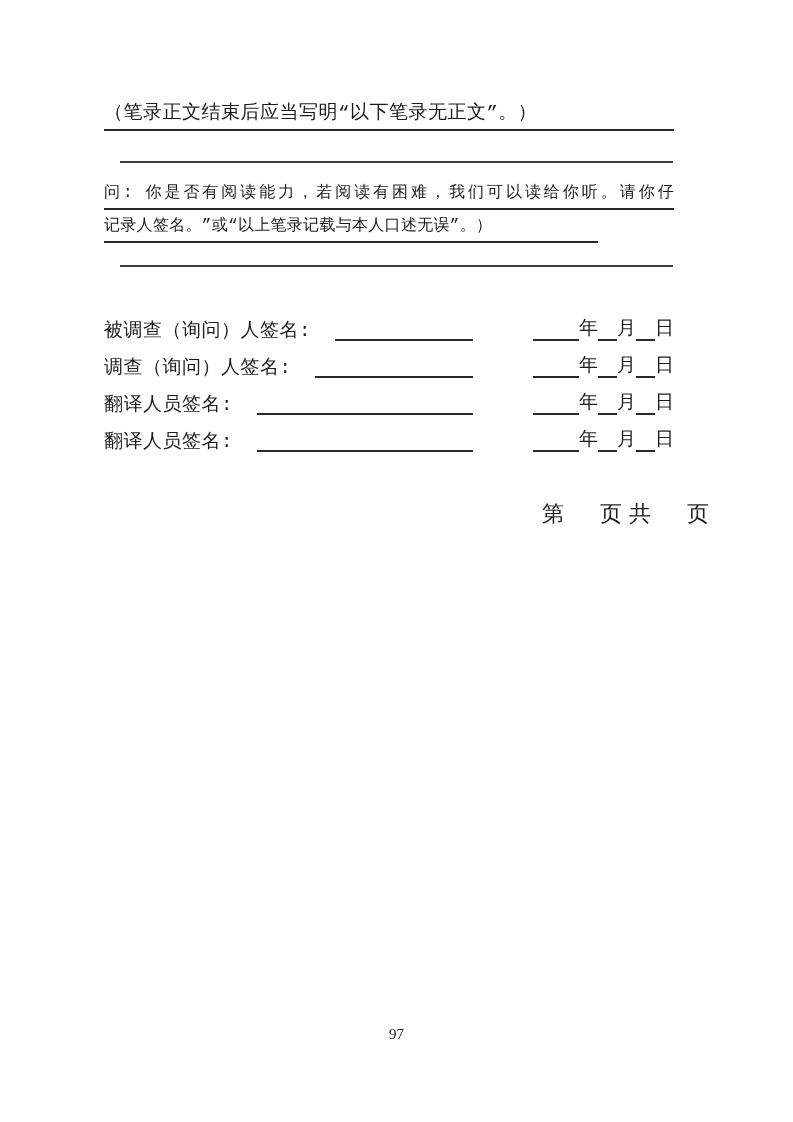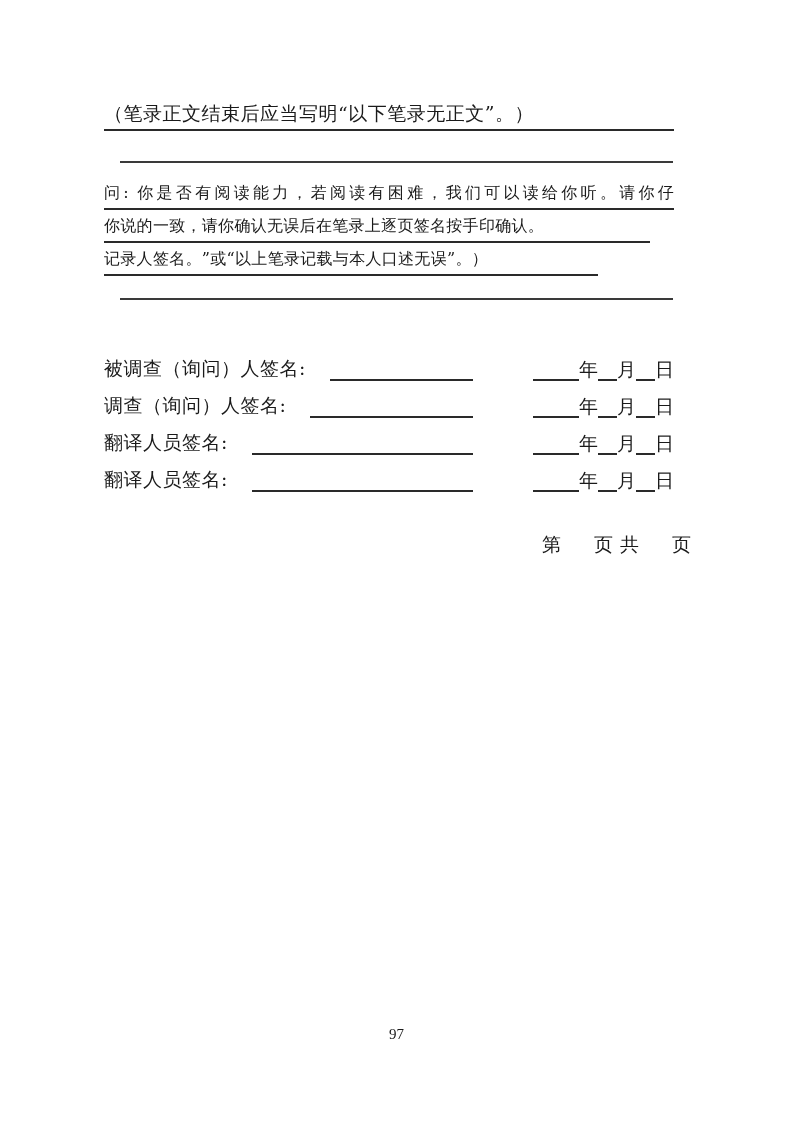--- a/index.html
+++ b/index.html
@@ -1,15 +1,15 @@
 <!DOCTYPE html>
 <html><head>
 <meta charset="utf-8">
 <style>
-  * { margin: 0; padding: 0; box-sizing: border-box; }
+  * { margin: 0; padding: 0; box-sizing: border-box; font-family: Liberation Mono, monospace; }
   html, body { background: #ffffff; }
   body {
     width: 793px;
     height: 1122px;
     position: relative;
     font-family: "DejaVu Serif", "Liberation Serif", serif;
     color: #1a1a1a;
     overflow: hidden;
   }
   .content {
@@ -44,21 +44,21 @@
     white-space: nowrap;
     overflow: hidden;
     letter-spacing: 0.3px;
   }
   .para .uline.full { width: 570px; text-align: justify; text-align-last: justify; }
   .para .uline.w-q3 { width: 546px; }
   .para .uline.w-a2 { width: 494px; }
   .signatures { margin-top: 50px; }
   .sig-row {
     display: flex;
-    align-items: center;
+    align-items: flex-start;
     width: 570px;
     height: 37px;
     font-size: 19px;
     gap: 20px;
   }
   .sig-label { white-space: nowrap; padding-right: 4px; letter-spacing: 0.5px; }
   .sig-line {
     flex: 1 1 auto;
     border-bottom: 2px solid #2a2a2a;
     height: 24px;
@@ -69,21 +69,21 @@
     display: inline-block;
     border-bottom: 2px solid #2a2a2a;
     height: 22px;
   }
   .date-blank.year-blank { width: 46px; }
   .date-blank.md-blank { width: 19px; }
   .date-unit { font-size: 19px; line-height: 24px; }
   .page-counter {
     margin-top: 34px;
     margin-left: 438px;
-    font-size: 19px;
+    font-size: 22px;
     letter-spacing: 7px;
     white-space: nowrap;
   }
   .page-number {
     position: absolute;
     left: 0;
     top: 1026px;
     width: 793px;
     text-align: center;
     font-size: 15px;
@@ -94,21 +94,20 @@
 <body>
 
 <div class="content">
 
   <div class="note-line">（笔录正文结束后应当写明“以下笔录无正文”。）</div>
 
   <div class="rule rule-top"></div>
 
   <div class="para">
     <div class="uline full">问: 你是否有阅读能力，若阅读有困难，我们可以读给你听。请你仔</div>
-    <div class="uline w-q3">你说的一致，请你确认无误后在笔录上逐页签名按手印确认。</div>
     <div class="uline w-a2">记录人签名。”或“以上笔录记载与本人口述无误”。）</div>
   </div>
 
   <div class="rule rule-bottom"></div>
 
   <div class="signatures">
 
     <div class="sig-row">
       <span class="sig-label">被调查（询问）人签名:</span>
       <span class="sig-line"></span>

